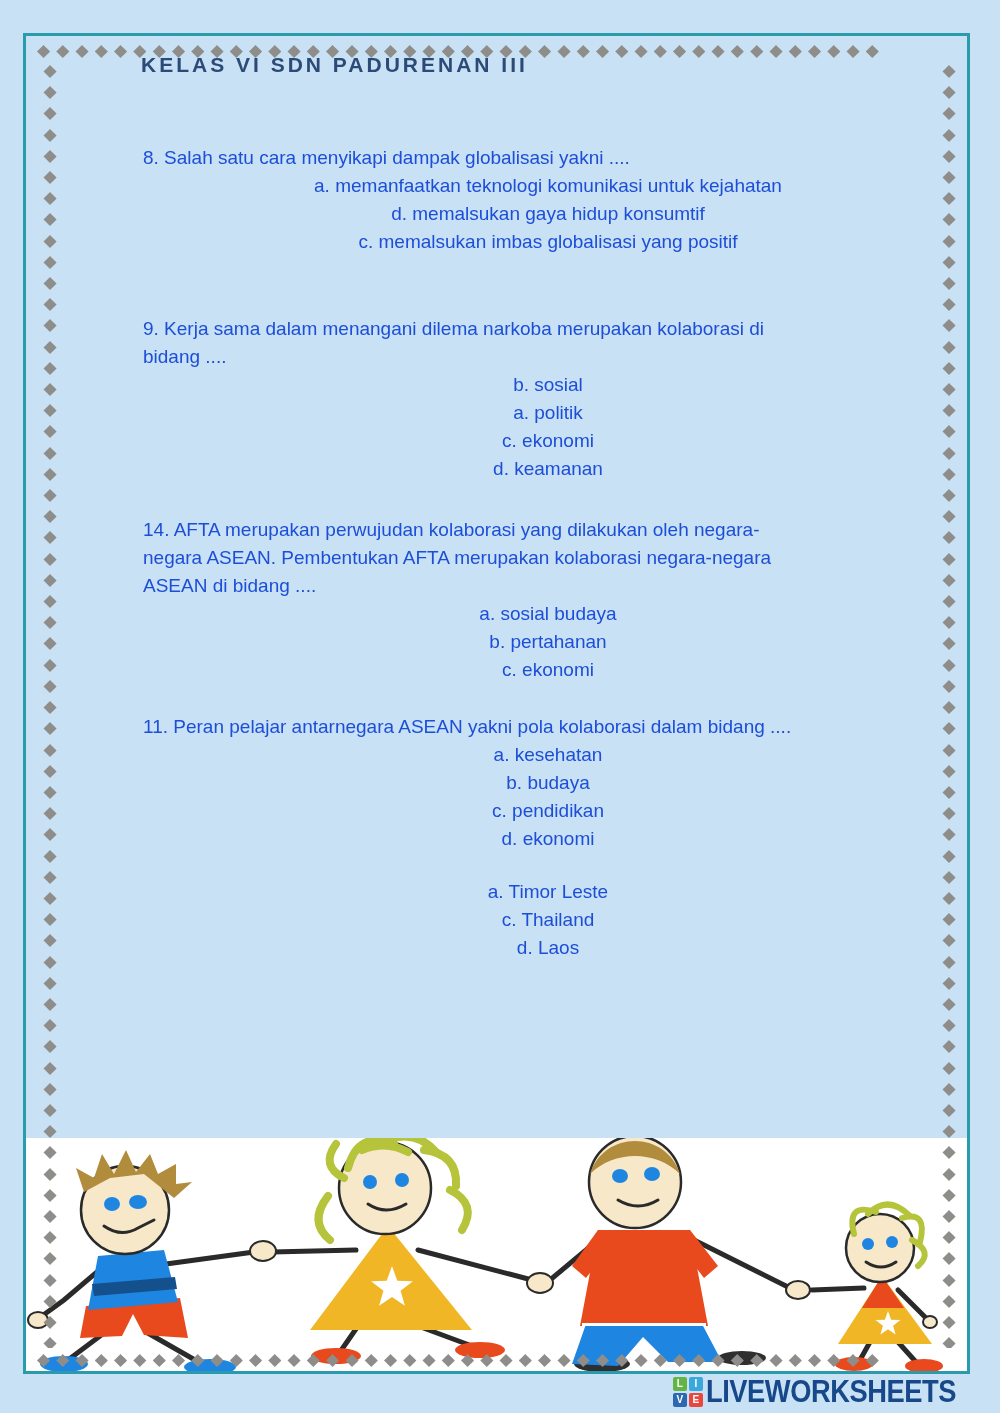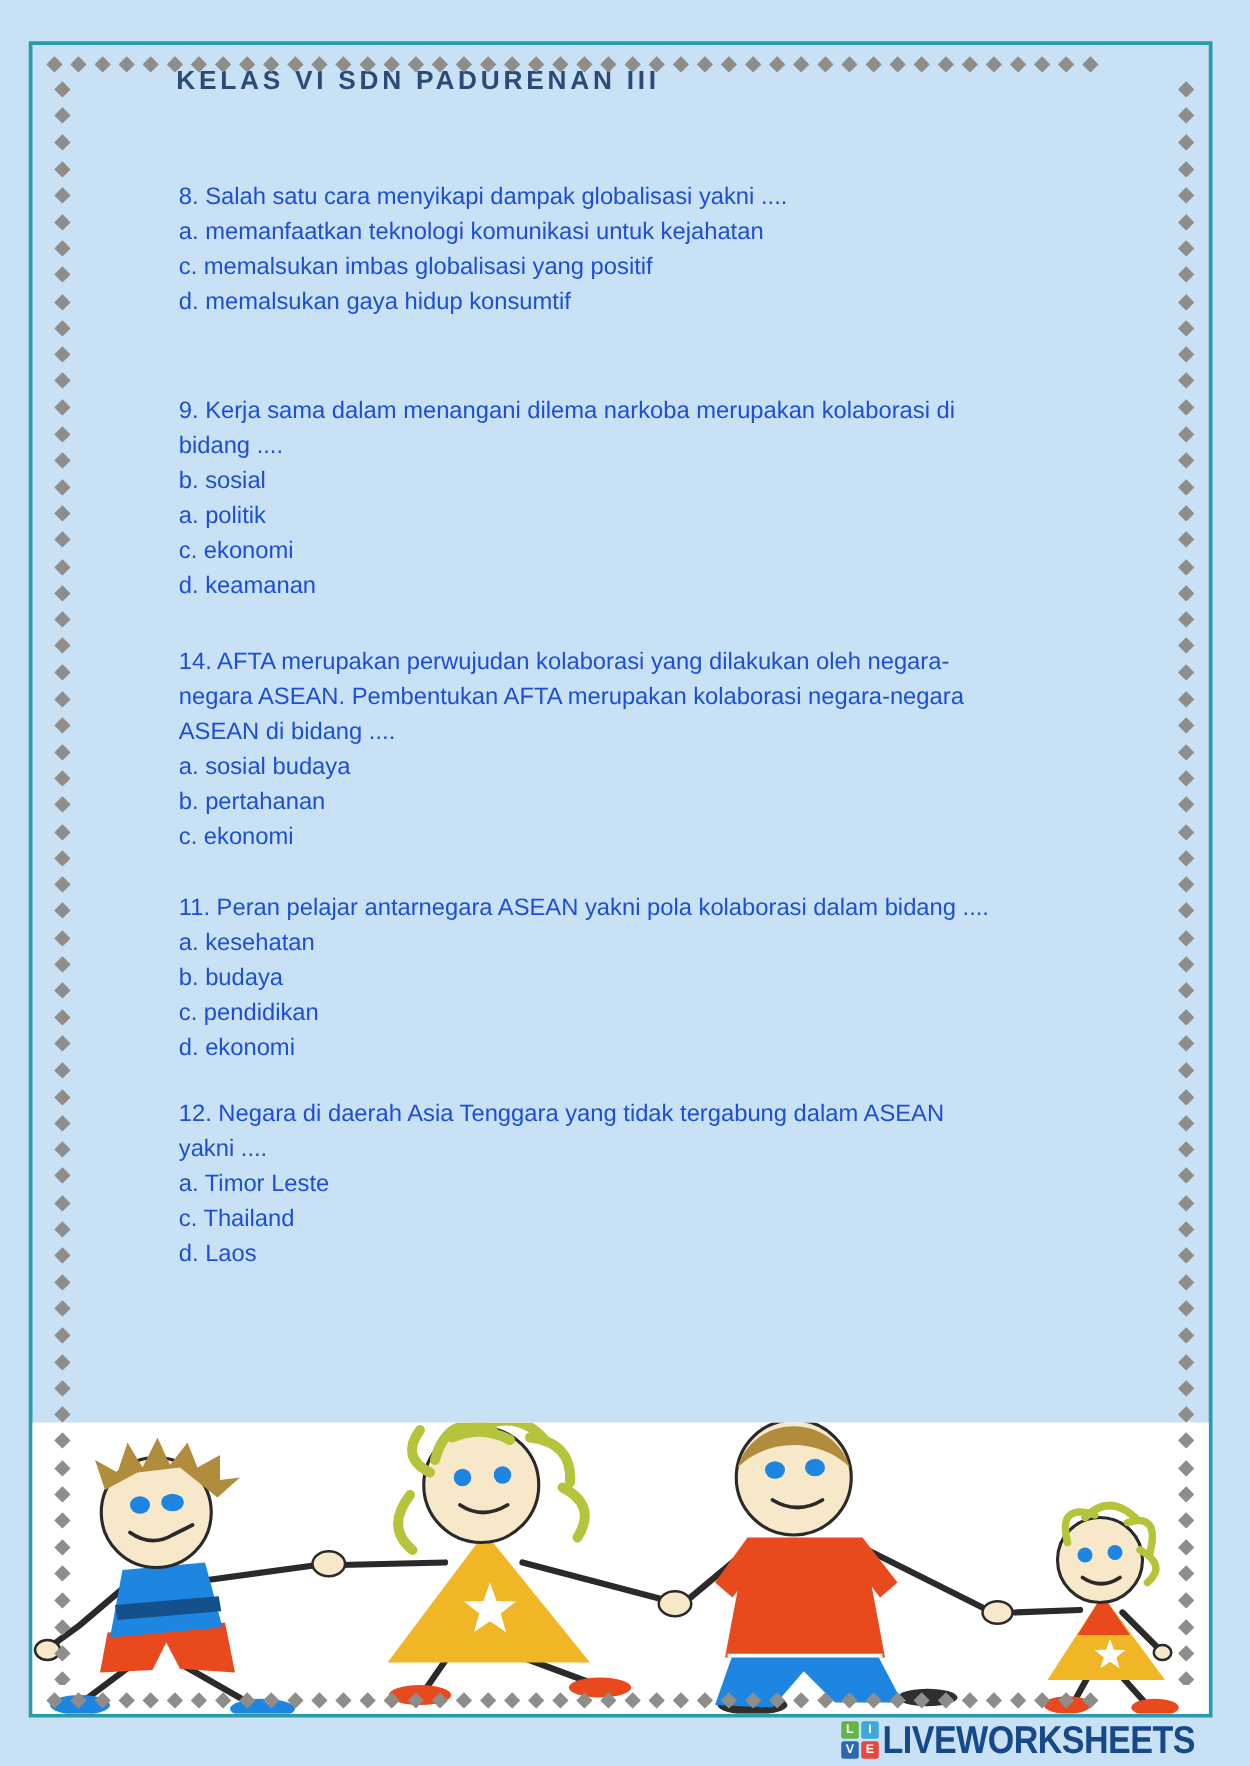--- a/index.html
+++ b/index.html
@@ -31,21 +31,21 @@
   .header{
     position:absolute;left:141px;top:53px;z-index:3;
     font-size:21px;font-weight:700;letter-spacing:3px;color:#2b4a77;
   }
   
   .content{
     position:absolute;left:143px;top:144px;width:810px;z-index:3;
     color:#1d4ed8;font-size:19px;line-height:28px;
   }
   .q-text{white-space:pre-line;}
-  .opt{cursor:pointer;}
+  .opt{cursor:pointer;text-align:center;}
   
   .illustration{
     position:absolute;left:26px;top:1138px;width:941px;height:233px;
     background:#ffffff;z-index:4;overflow:hidden;
   }
   .illustration svg{display:block;}
   
   .lw-logo{
     position:absolute;right:10px;top:1374px;height:36px;z-index:7;
     display:flex;align-items:center;gap:3px;cursor:pointer;
@@ -78,22 +78,22 @@
   <div class="diamond diamond-v d-left">◆◆◆◆◆◆◆◆◆◆◆◆◆◆◆◆◆◆◆◆◆◆◆◆◆◆◆◆◆◆◆◆◆◆◆◆◆◆◆◆◆◆◆◆◆◆◆◆◆◆◆◆◆◆◆◆◆◆◆◆◆</div>
   <div class="diamond diamond-v d-right">◆◆◆◆◆◆◆◆◆◆◆◆◆◆◆◆◆◆◆◆◆◆◆◆◆◆◆◆◆◆◆◆◆◆◆◆◆◆◆◆◆◆◆◆◆◆◆◆◆◆◆◆◆◆◆◆◆◆◆◆◆</div>
 
   <div class="header">KELAS VI SDN PADURENAN III</div>
 
   <div class="content">
 
     <div class="q" style="margin-bottom:59px">
       <div class="q-text">8. Salah satu cara menyikapi dampak globalisasi yakni ....</div>
       <div class="opt">a. memanfaatkan teknologi komunikasi untuk kejahatan</div>
+      <div class="opt">d. memalsukan gaya hidup konsumtif</div>
       <div class="opt">c. memalsukan imbas globalisasi yang positif</div>
-      <div class="opt">d. memalsukan gaya hidup konsumtif</div>
     </div>
 
     <div class="q" style="margin-bottom:33px">
       <div class="q-text">9. Kerja sama dalam menangani dilema narkoba merupakan kolaborasi di
 bidang ....</div>
       <div class="opt">b. sosial</div>
       <div class="opt">a. politik</div>
       <div class="opt">c. ekonomi</div>
       <div class="opt">d. keamanan</div>
     </div>
@@ -109,22 +109,20 @@
 
     <div class="q" style="margin-bottom:25px">
       <div class="q-text">11. Peran pelajar antarnegara ASEAN yakni pola kolaborasi dalam bidang ....</div>
       <div class="opt">a. kesehatan</div>
       <div class="opt">b. budaya</div>
       <div class="opt">c. pendidikan</div>
       <div class="opt">d. ekonomi</div>
     </div>
 
     <div class="q">
-      <div class="q-text">12. Negara di daerah Asia Tenggara yang tidak tergabung dalam ASEAN
-yakni ....</div>
       <div class="opt">a. Timor Leste</div>
       <div class="opt">c. Thailand</div>
       <div class="opt">d. Laos</div>
     </div>
 
   </div>
 
   <div class="illustration">
     <svg viewBox="0 0 941 233" width="941" height="233" xmlns="http://www.w3.org/2000/svg">
       <g stroke="#2a2a2a" stroke-width="5" stroke-linecap="round" fill="none">

